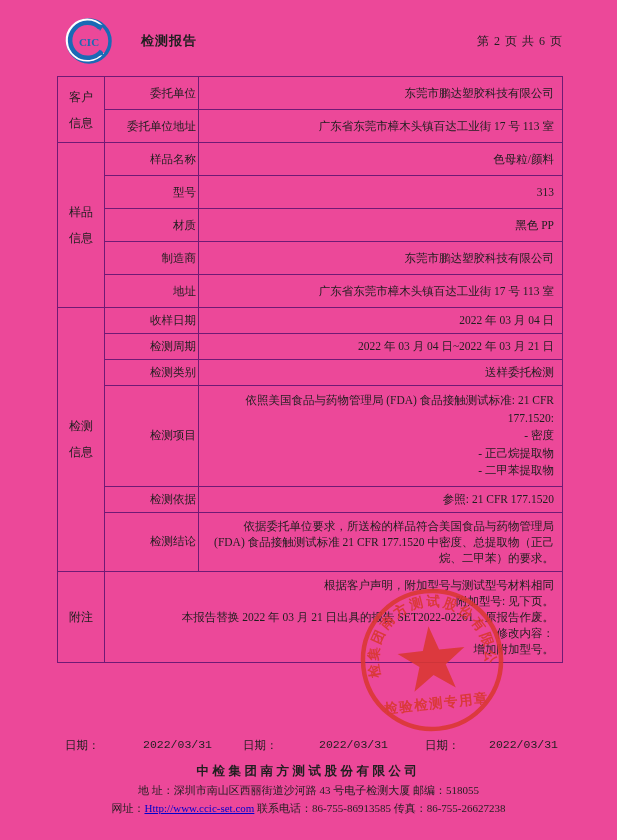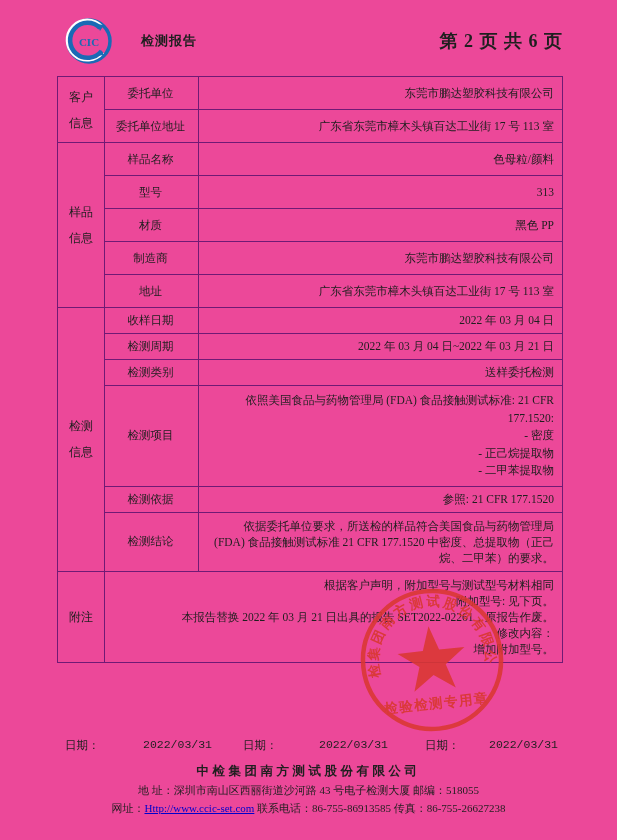--- a/index.html
+++ b/index.html
@@ -4,29 +4,29 @@
 <style>
   html,body{margin:0;padding:0;background:#ffffff;}
   .page{position:relative;width:617px;height:840px;background:#ec4899;overflow:hidden;
         font-family:"Liberation Serif","DejaVu Serif",serif;color:#1f1f1f;}
 
   
   .hdr{position:absolute;top:14px;left:57px;width:506px;height:54px;display:flex;align-items:center;}
   .logo{width:64px;height:52px;flex:0 0 auto;}
   .hdr-title{font-weight:bold;font-size:13px;margin-left:20px;letter-spacing:1px;}
   .hdr-no{font-weight:bold;font-size:12.5px;margin-left:92px;white-space:nowrap;}
-  .hdr-page{font-weight:bold;font-size:18px;margin-left:auto;white-space:nowrap;letter-spacing:1px;}
+  .hdr-page{font-weight:normal;font-size:12px;margin-left:auto;white-space:nowrap;letter-spacing:1px;}
 
   
   table.info{position:absolute;top:76px;left:57px;width:506px;border-collapse:collapse;
              table-layout:fixed;font-size:11.5px;}
   table.info th,table.info td{border:1px solid #701a75;font-weight:normal;
              vertical-align:middle;overflow:hidden;}
   th.group{width:47px;text-align:center;white-space:pre-line;line-height:26px;font-size:12px;}
-  td.flabel{width:94px;padding:2px 2px 2px 0;text-align:center;}
+  td.flabel{width:94px;padding:2px 2px 2px 0;text-align:right;}
   td.fvalue{padding:3px 8px 3px 14px;text-align:right;}
   tr.r33{height:33px;}
   tr.r26{height:26px;}
   .ml{white-space:pre-line;}
   td.items{line-height:17.5px;padding-top:6px;padding-bottom:6px;}
   td.concl{line-height:16px;padding-top:5px;padding-bottom:5px;}
   td.notes{line-height:16px;padding-top:5px;padding-bottom:5px;}
 
   
   .sig-area{position:absolute;left:57px;top:686px;width:506px;height:70px;font-size:11.5px;}

